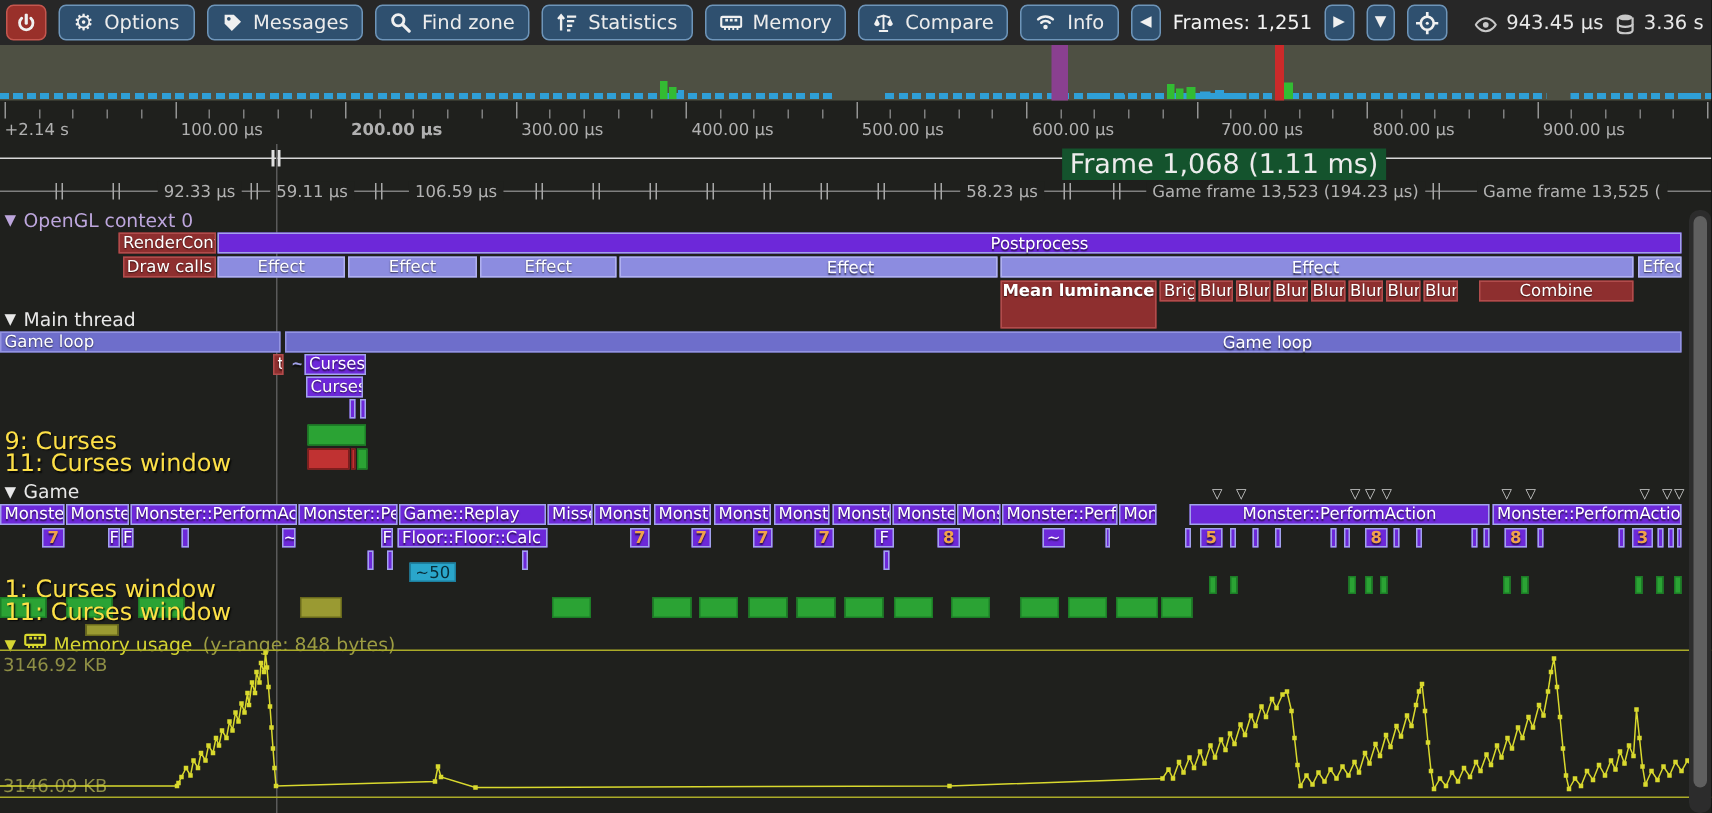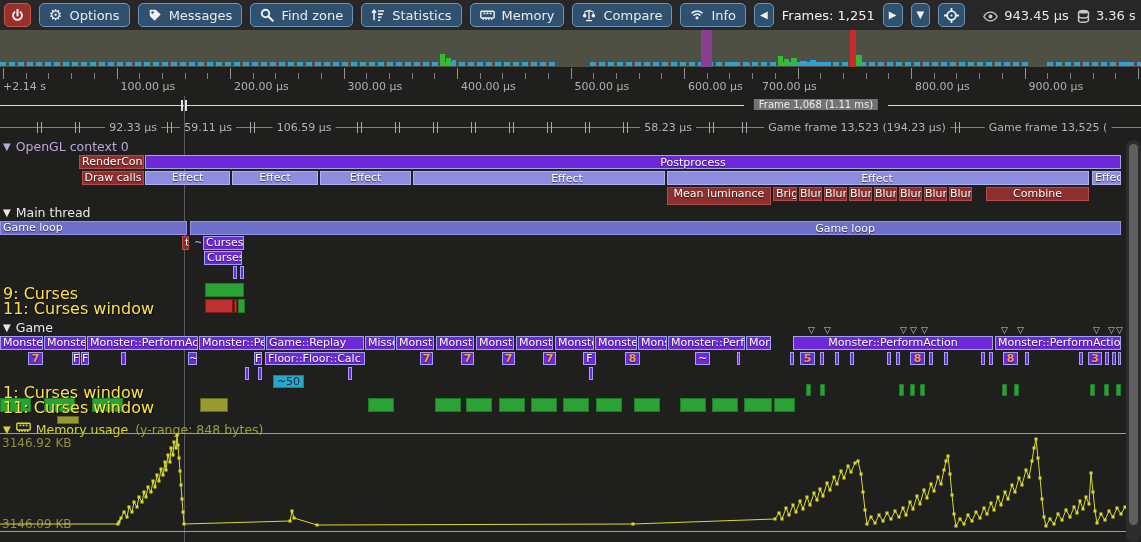--- a/index.html
+++ b/index.html
@@ -22,22 +22,22 @@
   .mlg{margin-left:10px}
   
   #strip,#axis,#rulers,#timeline,#memory{position:absolute;left:0;top:0;width:1141px;height:542px}
   .stripbg{position:absolute;left:0;top:30px;width:1141px;height:37px}
   .dashes{position:absolute;background:repeating-linear-gradient(90deg,#2f9fd7 0 6px,transparent 6px 9px)}
   .tickM{position:absolute;top:68px;width:1px;height:11px;background:#949494}
   .tickm{position:absolute;top:73px;width:1px;height:6px;background:#7e7e7e}
   .axlbl{position:absolute;top:80px;font-size:11px;color:#b0b0b0;white-space:nowrap}
   .wline{position:absolute;height:1px;background:#d8d8d8;top:105px}
   .fsep{position:absolute;top:100px;width:6px;height:11px;border-left:2px solid #e0e0e0;border-right:2px solid #e0e0e0}
-  .flbl{position:absolute;top:99px;transform:translateX(-50%);background:#737373;padding:0 5px;
-        color:#ececec;font-size:10px;white-space:nowrap}
+  .flbl{position:absolute;top:99px;transform:translateX(-50%);background:#14532d;padding:0 5px;
+        color:#ececec;font-size:18px;white-space:nowrap}
   .gline{position:absolute;left:0;width:1141px;height:1px;background:#7f7f7f}
   .gsep{position:absolute;top:122px;width:5px;height:11px;border-left:1px solid #a8a8a8;border-right:1px solid #a8a8a8}
   .rlbl{position:absolute;top:121px;transform:translateX(-50%);background:#1f201d;padding:0 4px;
         color:#b2b2b2;font-size:11px;line-height:13px;white-space:nowrap}
   #vline{position:absolute;left:184px;top:96px;width:1px;height:446px;background:#5a5a5a}
   
   .zb{position:absolute;border:1px solid;overflow:hidden;white-space:nowrap;text-align:center;
       font-size:11px;line-height:12px;color:#fff;text-shadow:0 1px 1px rgba(0,0,0,.65)}
   .purple{background:#6d28d9;border-color:#a2a2ec}
   .gameloop{background:#6e6ecb;border-color:#9494e2}
@@ -248,26 +248,26 @@
       <div class="tickm" style="position: absolute; left: 979.1px;"></div>
       <div class="tickm" style="position: absolute; left: 1001.8px;"></div>
       <div class="tickM" style="position: absolute; left: 1024.5px;"></div>
       <div class="tickm" style="position: absolute; left: 1047.2px;"></div>
       <div class="tickm" style="position: absolute; left: 1069.9px;"></div>
       <div class="tickm" style="position: absolute; left: 1092.6px;"></div>
       <div class="tickm" style="position: absolute; left: 1115.3px;"></div>
       <div class="tickM" style="position: absolute; left: 1138px;"></div>
       <div class="axlbl" style="position: absolute; left: 3px;">+2.14 s</div>
       <div class="axlbl" style="position: absolute; left: 120.5px;">100.00 μs</div>
-      <div class="axlbl" style="position: absolute; left: 234px;">200.00 μs</div>
+      <div class="axlbl" style="position: absolute; left: 234px; font-weight: bold;">200.00 μs</div>
       <div class="axlbl" style="position: absolute; left: 347.5px;">300.00 μs</div>
       <div class="axlbl" style="position: absolute; left: 461px;">400.00 μs</div>
       <div class="axlbl" style="position: absolute; left: 574.5px;">500.00 μs</div>
       <div class="axlbl" style="position: absolute; left: 688px;">600.00 μs</div>
-      <div class="axlbl" style="position: absolute; left: 762px;">700.00 μs</div>
+      <div class="axlbl" style="position: absolute; left: 814px;">700.00 μs</div>
       <div class="axlbl" style="position: absolute; left: 915px;">800.00 μs</div>
       <div class="axlbl" style="position: absolute; left: 1028.5px;">900.00 μs</div>
     </div>
   <div id="rulers">
       <div class="gline" style="position: absolute; top: 127px;"></div>
       <div class="gsep" style="position: absolute; left: 37px;"></div>
       <div class="gsep" style="position: absolute; left: 75px;"></div>
       <div class="gsep" style="position: absolute; left: 167px;"></div>
       <div class="gsep" style="position: absolute; left: 250px;"></div>
       <div class="gsep" style="position: absolute; left: 357px;"></div>
@@ -300,21 +300,21 @@
       <div class="floatlbl" style="position: absolute; left: 693px; top: 156px;">Postprocess</div>
       <div class="zb red" style="position: absolute; left: 82px; top: 171px; width: 62px; height: 14px;">Draw calls</div>
       <div class="zb effect" style="position: absolute; left: 145px; top: 171px; width: 85px; height: 14px;">Effect</div>
       <div class="zb effect" style="position: absolute; left: 232px; top: 171px; width: 86px; height: 14px;">Effect</div>
       <div class="zb effect" style="position: absolute; left: 320px; top: 171px; width: 91px; height: 14px;">Effect</div>
       <div class="zb effect" style="position: absolute; left: 413px; top: 171px; width: 252px; height: 14px;"></div>
       <div class="floatlbl" style="position: absolute; left: 567px; top: 172px;">Effect</div>
       <div class="zb effect" style="position: absolute; left: 667px; top: 171px; width: 422px; height: 14px;"></div>
       <div class="floatlbl" style="position: absolute; left: 877px; top: 172px;">Effect</div>
       <div class="zb effect clipL" style="position: absolute; left: 1092px; top: 171px; width: 29px; height: 14px;">Effect</div>
-      <div class="zb red" style="position: absolute; left: 667px; top: 187px; width: 104px; height: 18px;">Mean luminance</div>
+      <div class="zb red" style="position: absolute; left: 667px; top: 187px; width: 104px; height: 32px; font-weight: bold;">Mean luminance</div>
       <div class="zb red clipL" style="position: absolute; left: 773px; top: 187px; width: 24px; height: 14px;">Bright</div>
       <div class="zb red" style="position: absolute; left: 799px; top: 187px; width: 23px; height: 14px;">Blur</div>
       <div class="zb red" style="position: absolute; left: 824px; top: 187px; width: 23px; height: 14px;">Blur</div>
       <div class="zb red" style="position: absolute; left: 849px; top: 187px; width: 23px; height: 14px;">Blur</div>
       <div class="zb red" style="position: absolute; left: 874px; top: 187px; width: 23px; height: 14px;">Blur</div>
       <div class="zb red" style="position: absolute; left: 899px; top: 187px; width: 23px; height: 14px;">Blur</div>
       <div class="zb red" style="position: absolute; left: 924px; top: 187px; width: 23px; height: 14px;">Blur</div>
       <div class="zb red" style="position: absolute; left: 949px; top: 187px; width: 23px; height: 14px;">Blur</div>
       <div class="zb red" style="position: absolute; left: 986px; top: 187px; width: 103px; height: 14px;">Combine</div>
       <div class="thdr" style="position: absolute; left: 3px; top: 205px; color: rgb(232, 232, 232);"><div class="tri" style="position: static;">▼</div><div style="position: static;">Main thread</div></div>

